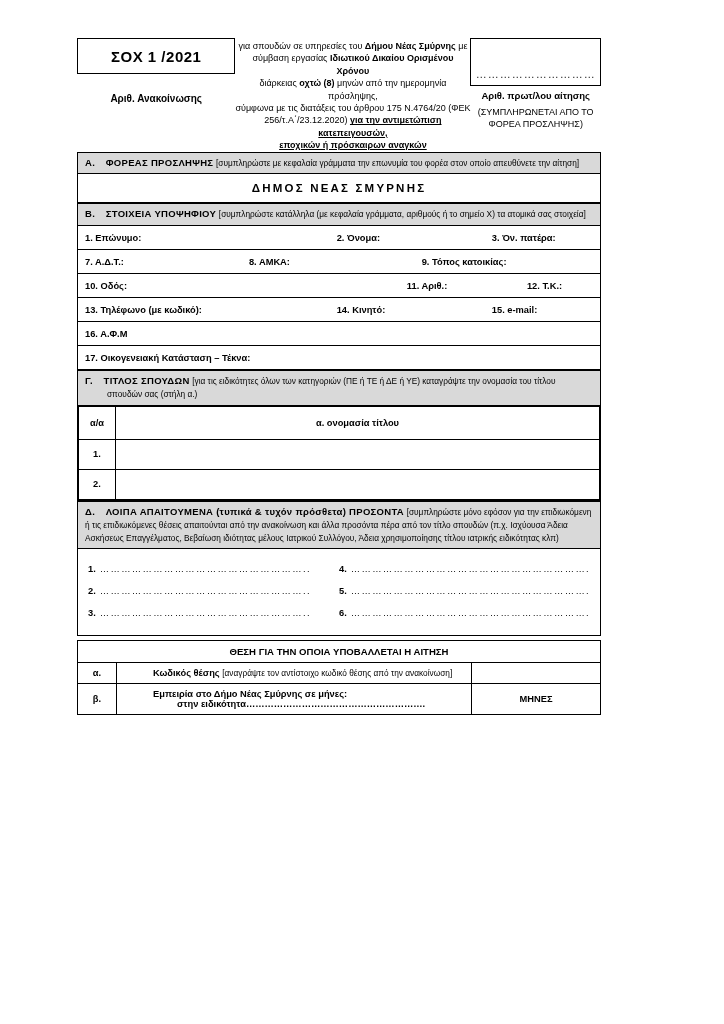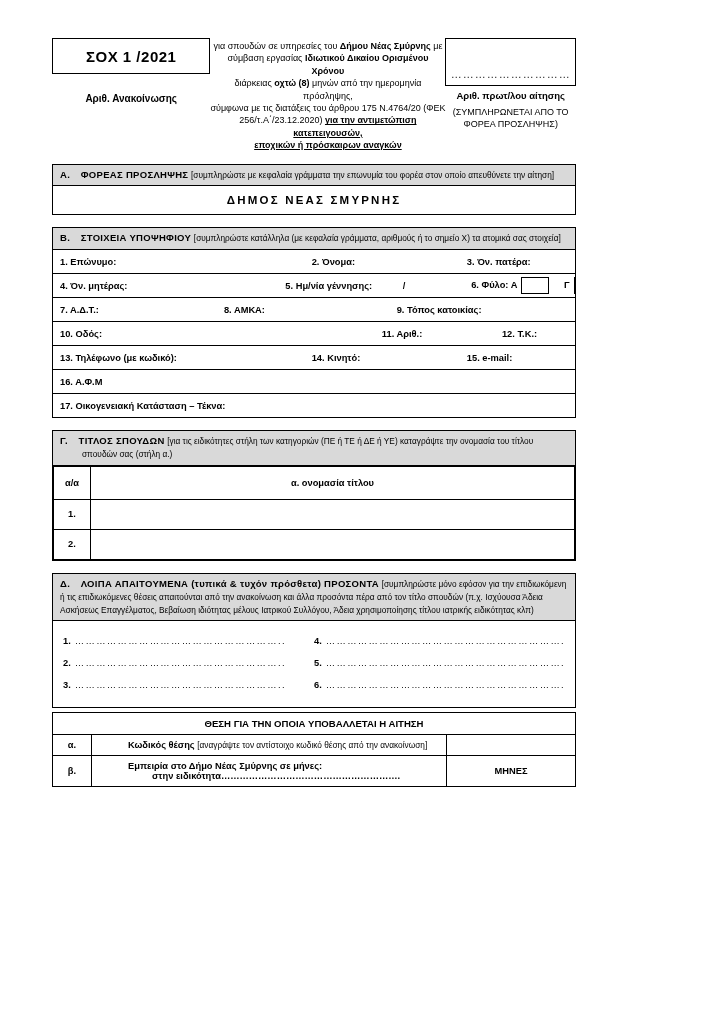--- a/index.html
+++ b/index.html
@@ -16,21 +16,21 @@
   }
   .page {
     position: relative;
     width: 724px;
     height: 1024px;
     padding: 0;
     box-sizing: border-box;
   }
   .inner {
     position: absolute;
-    left: 32px;
+    left: 57px;
     top: 38px;
     width: 524px;
     padding-left: 20px;
   }
 
   
   .header {
     display: flex;
     align-items: flex-start;
     justify-content: space-between;
@@ -92,21 +92,21 @@
   }
   .hdr-right .sub {
     margin-top: 6px;
     font-size: 9px;
     line-height: 1.3;
   }
 
   
   .sec {
     border: 1px solid #000;
-    margin-top: 12px;
+    margin-top: 0;
   }
   .sec-head {
     background: #d9d9d9;
     border-bottom: 1px solid #000;
     padding: 4px 7px;
     font-size: 9.5px;
     line-height: 1.35;
   }
   .sec-head .ttl {
     font-weight: bold;
@@ -264,33 +264,20 @@
         <span class="ttl" style="margin-left:8px">ΣΤΟΙΧΕΙΑ ΥΠΟΨΗΦΙΟΥ</span>
         <span class="note">[συμπληρώστε κατάλληλα (με κεφαλαία γράμματα, αριθμούς ή το σημείο </span><b class="note">Χ</b><span class="note">) τα ατομικά σας στοιχεία]</span>
       </div>
 
       <div class="row">
         <div class="cell" style="width:48%">1. Επώνυμο:</div>
         <div class="cell" style="width:26%">2. Όνομα:</div>
         <div class="cell" style="width:26%">3. Όν. πατέρα:</div>
       </div>
 
-      <div class="row">
-        <div class="cell" style="width:42%">4. Όν. μητέρας:</div>
-        <div class="cell" style="width:33%">
-          <span>5. Ημ/νία γέννησης:</span>
-          <span style="margin-left:28px" class="sep-slash">/</span>
-          <span style="margin-left:26px" class="sep-slash">/</span>
-        </div>
-        <div class="cell" style="width:25%">
-          <span>6. Φύλο:</span>
-          <span>Α</span><span class="gender-box"></span>
-          <span style="margin-left:8px">Γ</span><span class="gender-box"></span>
-        </div>
-      </div>
 
       <div class="row">
         <div class="cell" style="width:28%">7. Α.Δ.Τ.:</div>
         <div class="cell" style="width:30%">8. ΑΜΚΑ:</div>
         <div class="cell" style="width:42%">9. Τόπος κατοικίας:</div>
       </div>
 
       <div class="row">
         <div class="cell" style="width:64%">10. Οδός:</div>
         <div class="cell" style="width:18%">11. Αριθ.:</div>
@@ -309,21 +296,21 @@
 
       <div class="row">
         <div class="cell" style="width:100%">17. Οικογενειακή Κατάσταση – Τέκνα:</div>
       </div>
     </div>
 
     <div class="sec">
       <div class="sec-head">
         <span class="ttl">Γ.</span>
         <span class="ttl" style="margin-left:8px">ΤΙΤΛΟΣ ΣΠΟΥΔΩΝ</span>
-        <span class="note">[για τις ειδικότητες στήλη των κατηγοριών (</span><b class="note">ΠΕ ή ΤΕ ή ΔΕ ή ΥΕ</b><span class="note">) καταγράψτε την ονομασία του τίτλου</span>
+        <span class="note">[για τις ειδικότητες όλων των κατηγοριών (</span><b class="note">ΠΕ ή ΤΕ ή ΔΕ ή ΥΕ</b><span class="note">) καταγράψτε την ονομασία του τίτλου</span>
         <div style="padding-left:22px">
           <span class="note">σπουδών σας (στήλη </span><b class="note">α.</b><span class="note">)</span>
         </div>
       </div>
       <table class="tbl-c">
         <tbody>
             <tr class="head">
           <td class="aa">α/α</td>
           <td class="hdr">α. ονομασία τίτλου</td>
         </tr>

